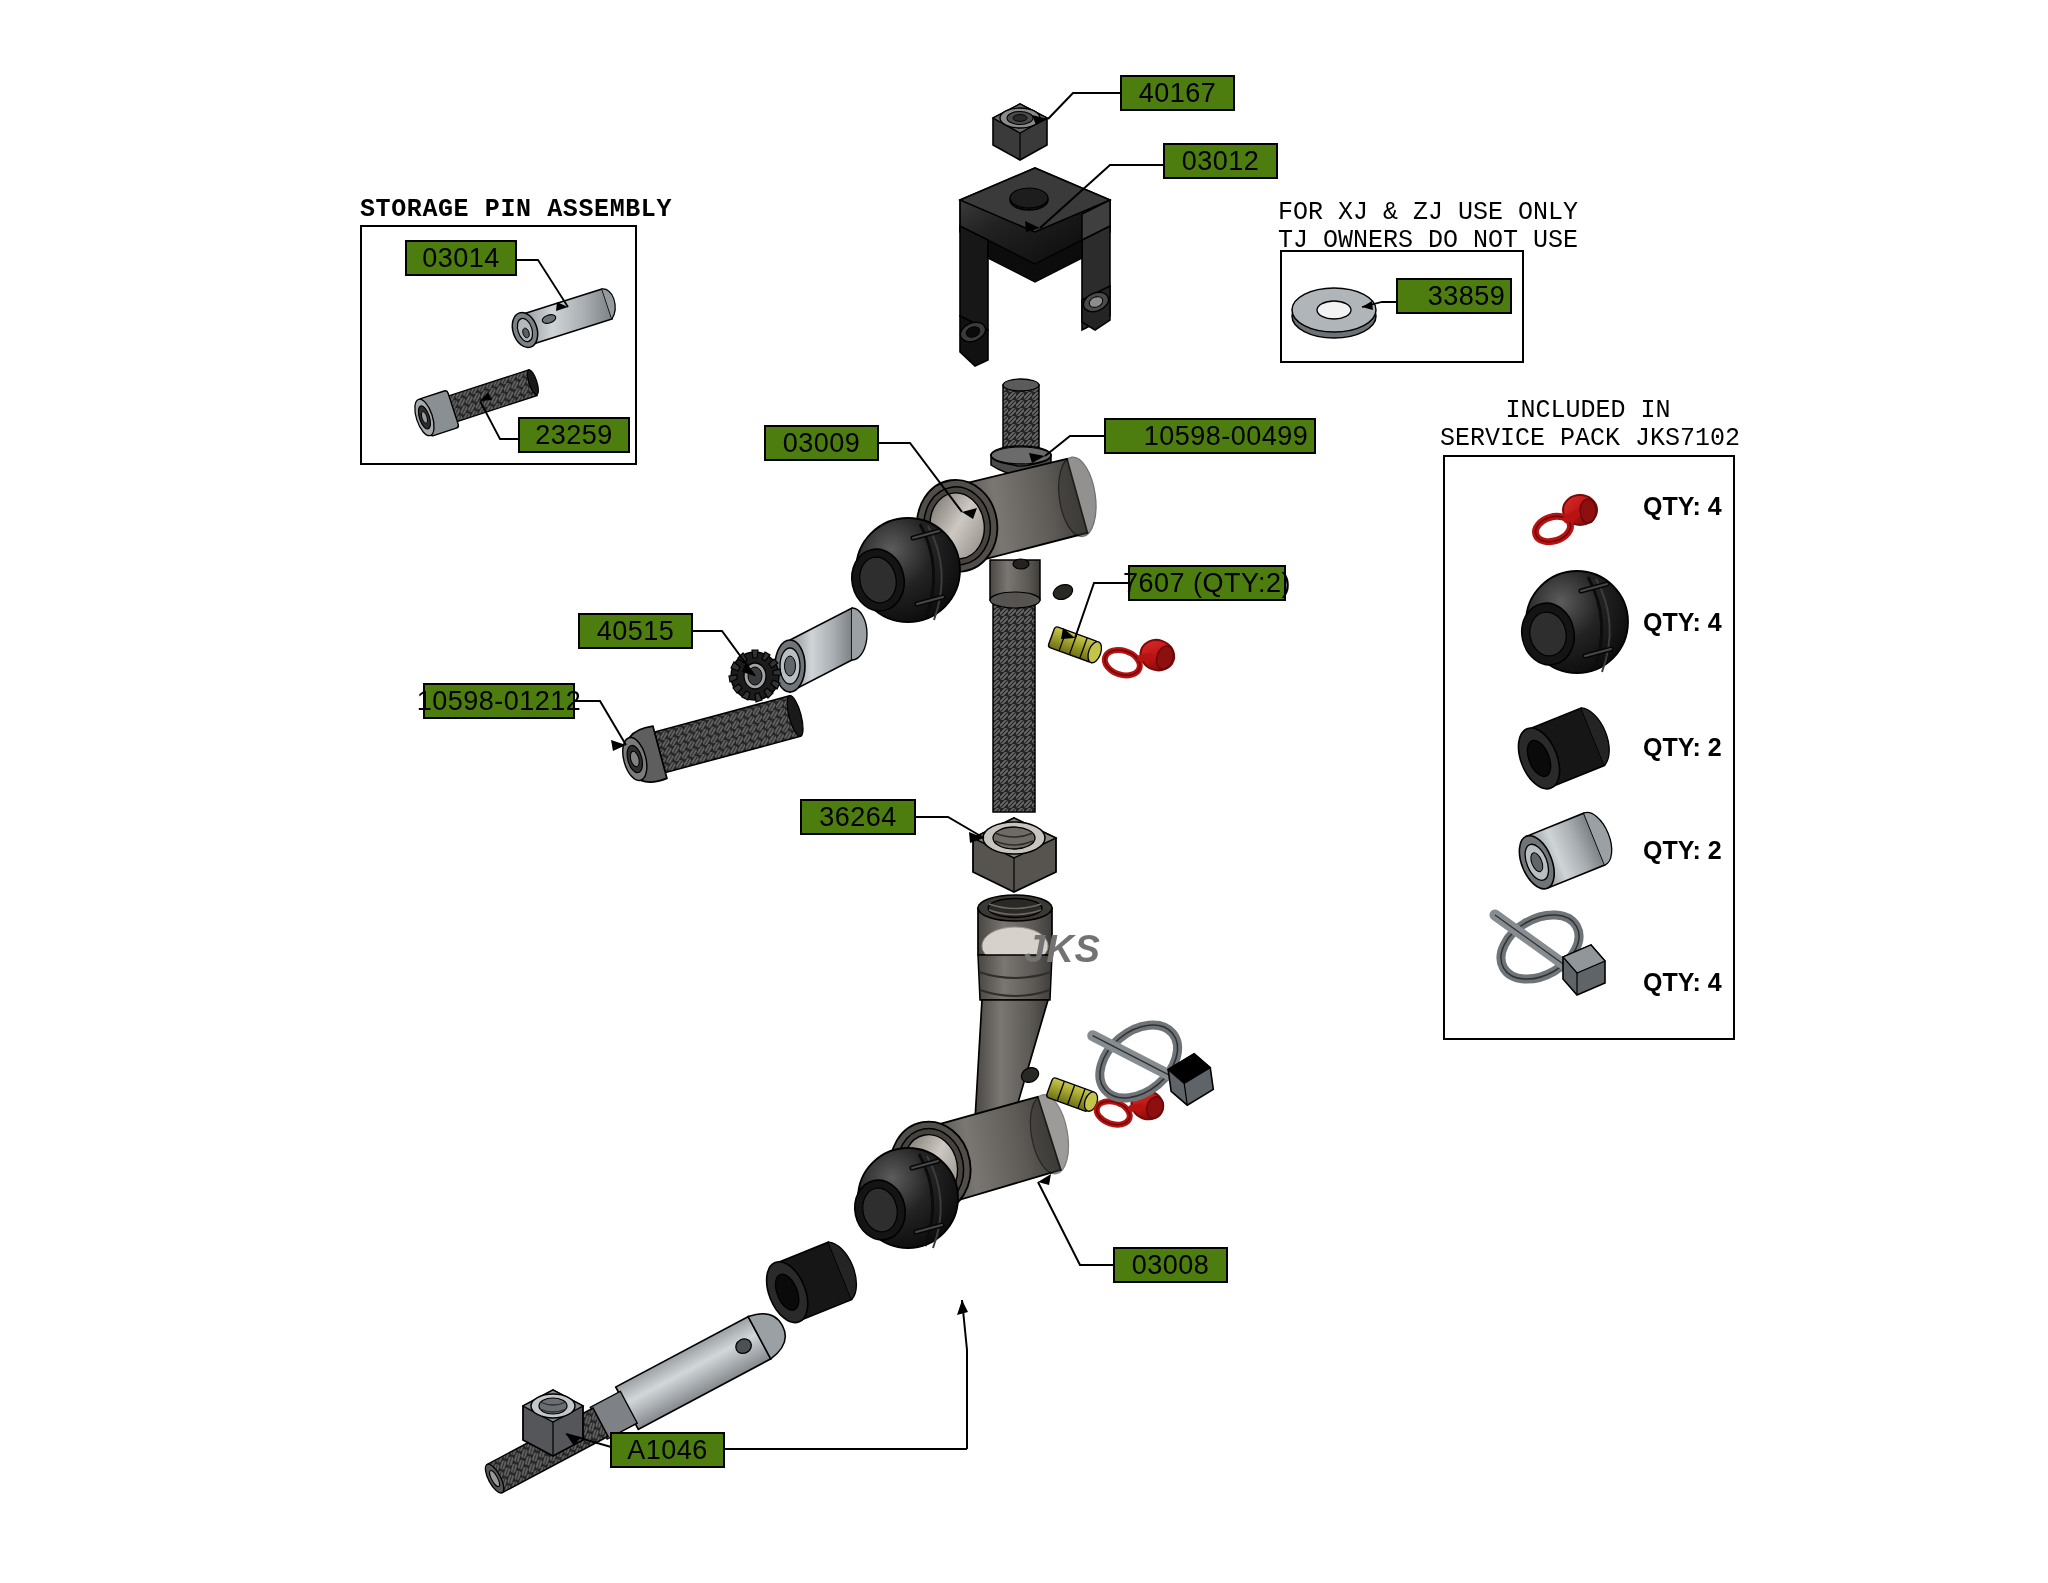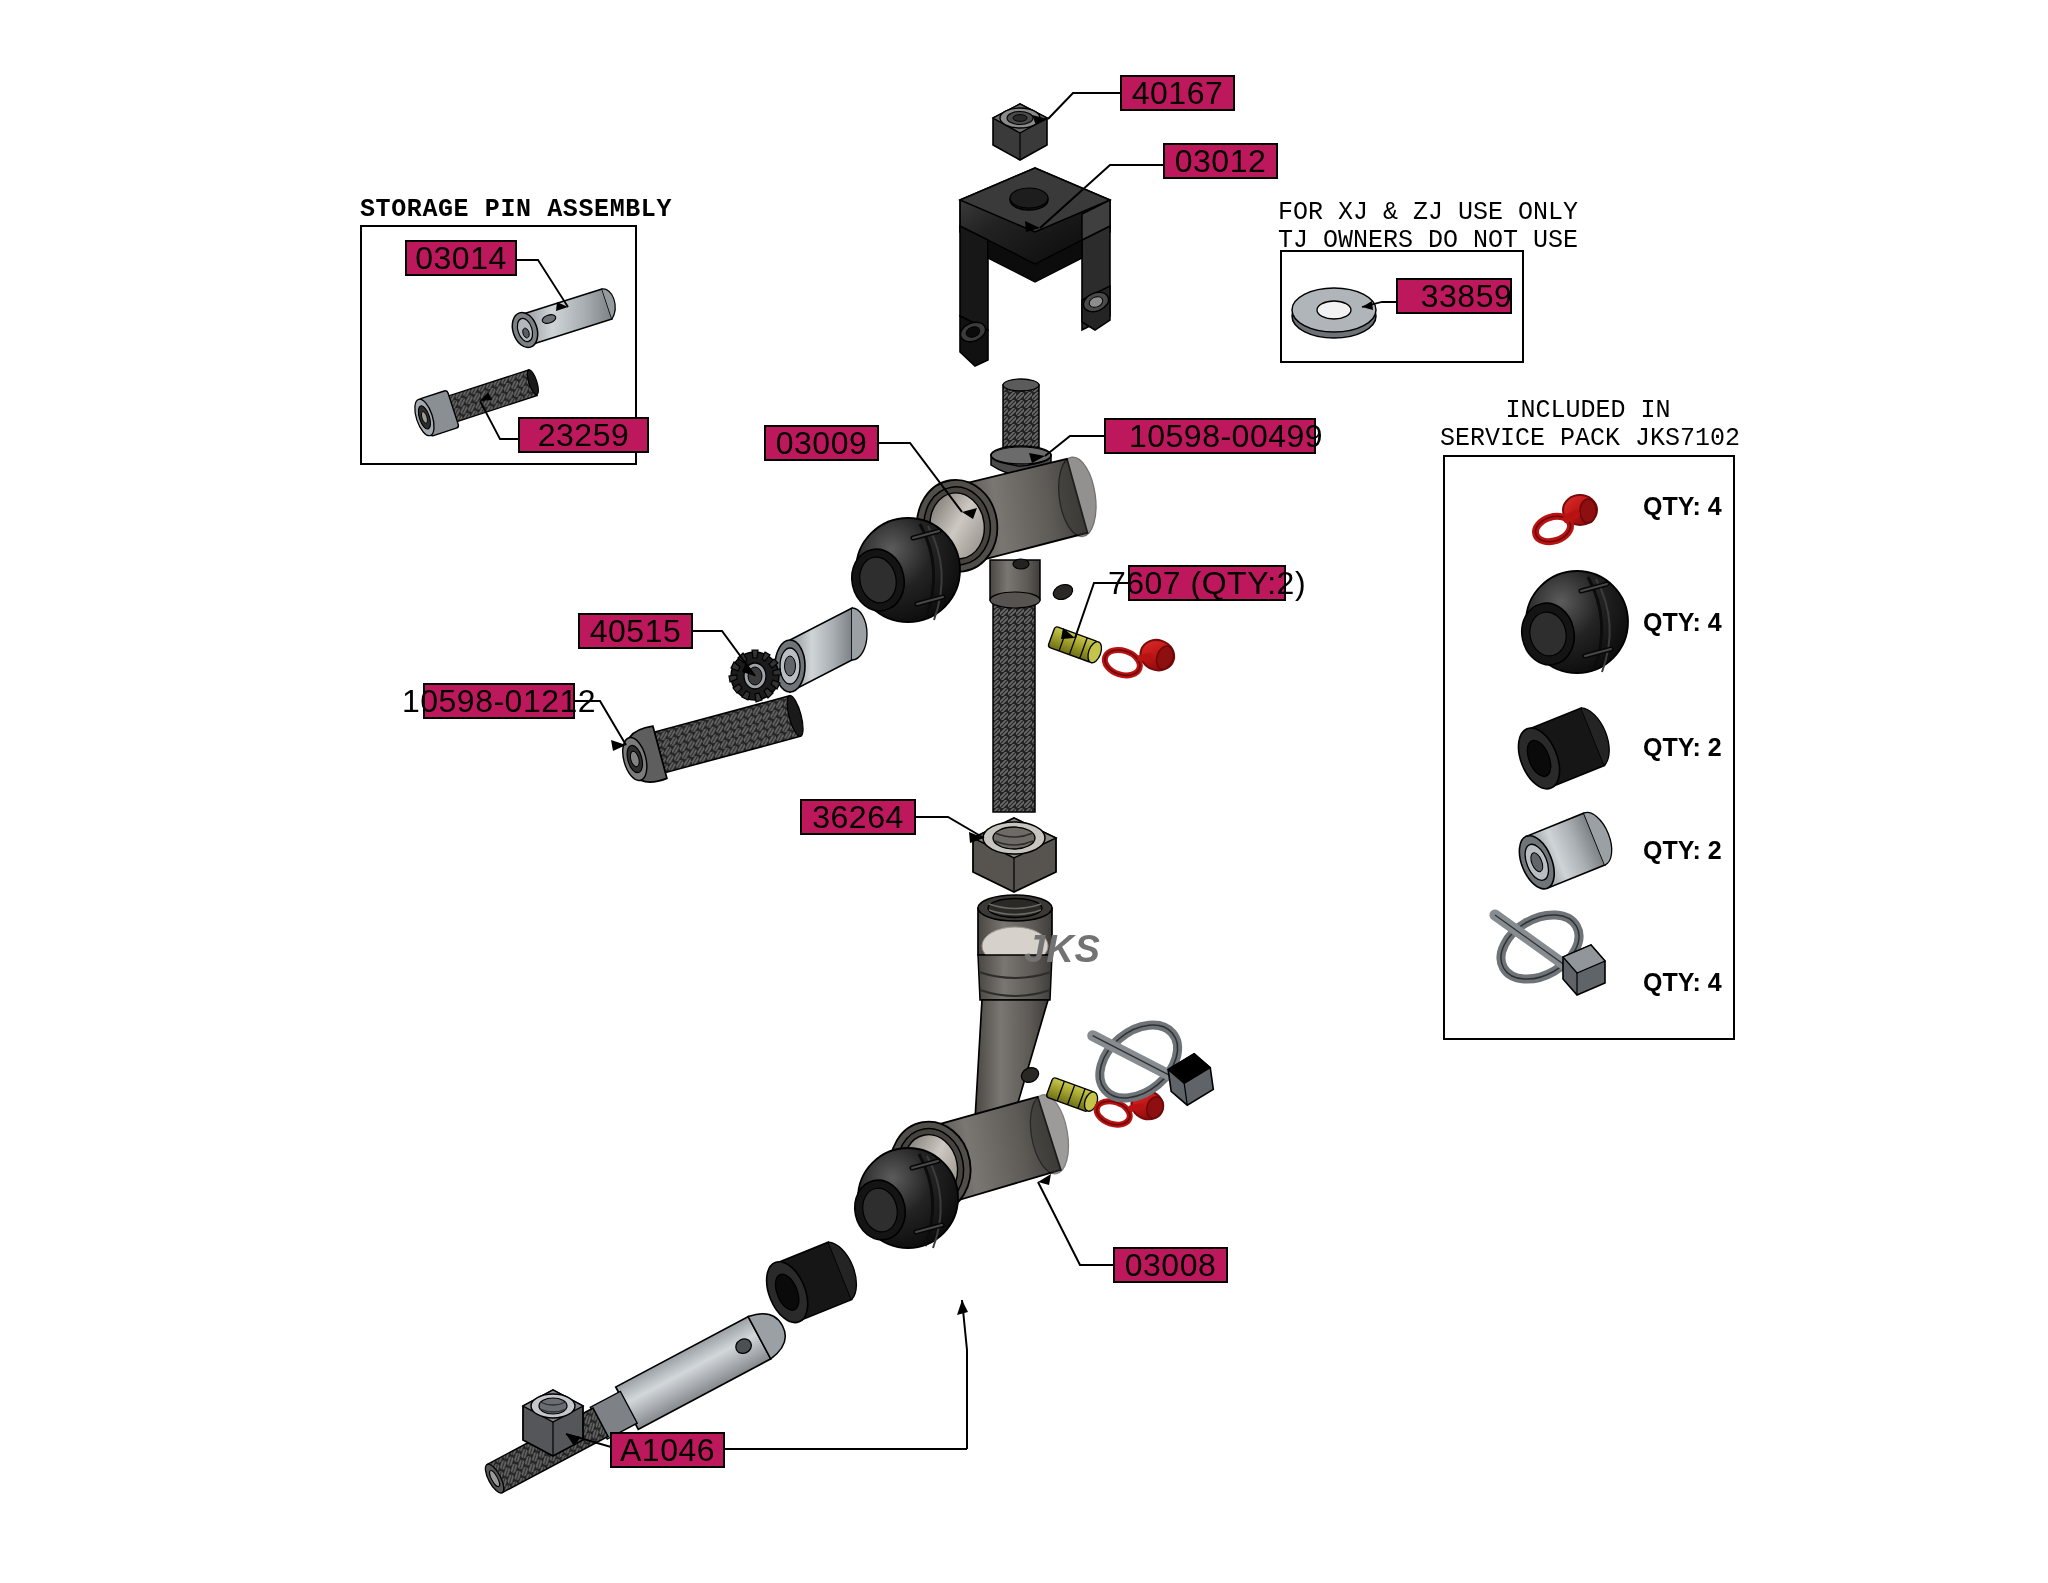--- a/index.html
+++ b/index.html
@@ -3,23 +3,23 @@
 <meta charset="utf-8">
 <title>Exploded Parts Diagram</title>
 <style>
   html,body{margin:0;padding:0;background:#ffffff;}
   body{width:2048px;height:1583px;position:relative;overflow:hidden;
        font-family:"Liberation Sans","DejaVu Sans",sans-serif;color:#000;}
   #sheet{position:absolute;left:0;top:0;width:2048px;height:1583px;}
   svg.layer{position:absolute;left:0;top:0;width:2048px;height:1583px;}
 
   
-  .callout{position:absolute;border:2px solid #000;background:#be185d;
+  .callout{position:absolute;border:2px solid #000;background:#4d7c0f;
            display:flex;align-items:center;justify-content:center;
-           font-size:32px;letter-spacing:.5px;line-height:1;
+           font-size:27px;letter-spacing:.5px;line-height:1;
            white-space:nowrap;padding:0 10px;box-sizing:border-box;}
 
   
   .note{position:absolute;white-space:pre;line-height:1.22;font-family:Liberation Mono, monospace;}
   .note.bold{font-weight:bold;letter-spacing:.6px;}
   .note.center{text-align:center;}
 
   
   .frame{position:absolute;border:2px solid #000;background:#fff;box-sizing:border-box;}
 
@@ -380,21 +380,21 @@
         <path d="M152,33 L176,33 L206,80"></path>
         <path d="M160,212 L138,212 L118,174"></path>
       </g>
       <g fill="#000">
         <path d="M206,80 l-11,-5 l-1,9 Z"></path>
         <path d="M118,174 l8,-9 l4,8 Z"></path>
       </g>
     </svg>
   </div>
   <div class="callout" style="left:405px;top:240px;width:112px;height:36px;">03014</div>
-  <div class="callout" style="left:518px;top:417px;width:131px;height:36px;">23259</div>
+  <div class="callout" style="left:518px;top:417px;width:112px;height:36px;">23259</div>
 
   <div class="note center" style="left:1278px;top:198px;width:250px;font-size:25px;">FOR XJ &amp; ZJ USE ONLY</div>
   <div class="note center" style="left:1278px;top:226px;width:250px;font-size:25px;">TJ OWNERS DO NOT USE</div>
 
   <div class="frame" style="left:1280px;top:250px;width:244px;height:113px;">
     <svg viewBox="0 0 244 113" style="position:absolute;left:0;top:0;width:244px;height:113px;">
       <ellipse cx="52" cy="64" rx="42" ry="22" fill="#6d7276" stroke="#000" stroke-width="1.5"></ellipse>
       <ellipse cx="52" cy="58" rx="42" ry="22" fill="#b0b5b9" stroke="#000" stroke-width="1.5"></ellipse>
       <ellipse cx="52" cy="58" rx="17" ry="9" fill="#f2f2f2" stroke="#000" stroke-width="1.3"></ellipse>
       <path d="M120,50 L100,50 L80,55" fill="none" stroke="#000" stroke-width="1.8"></path>

